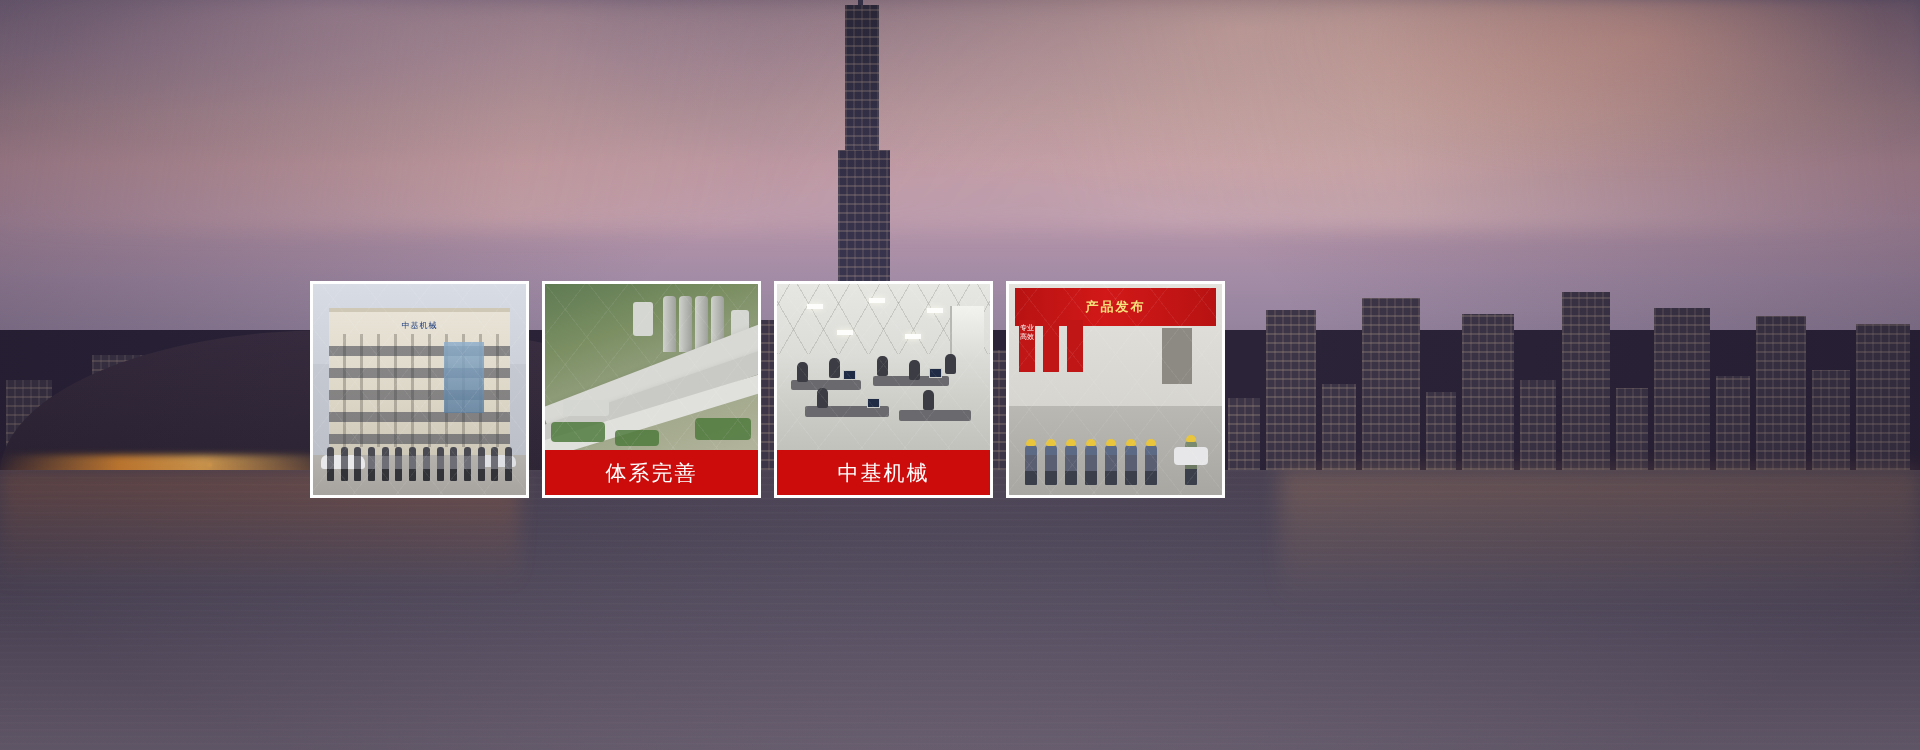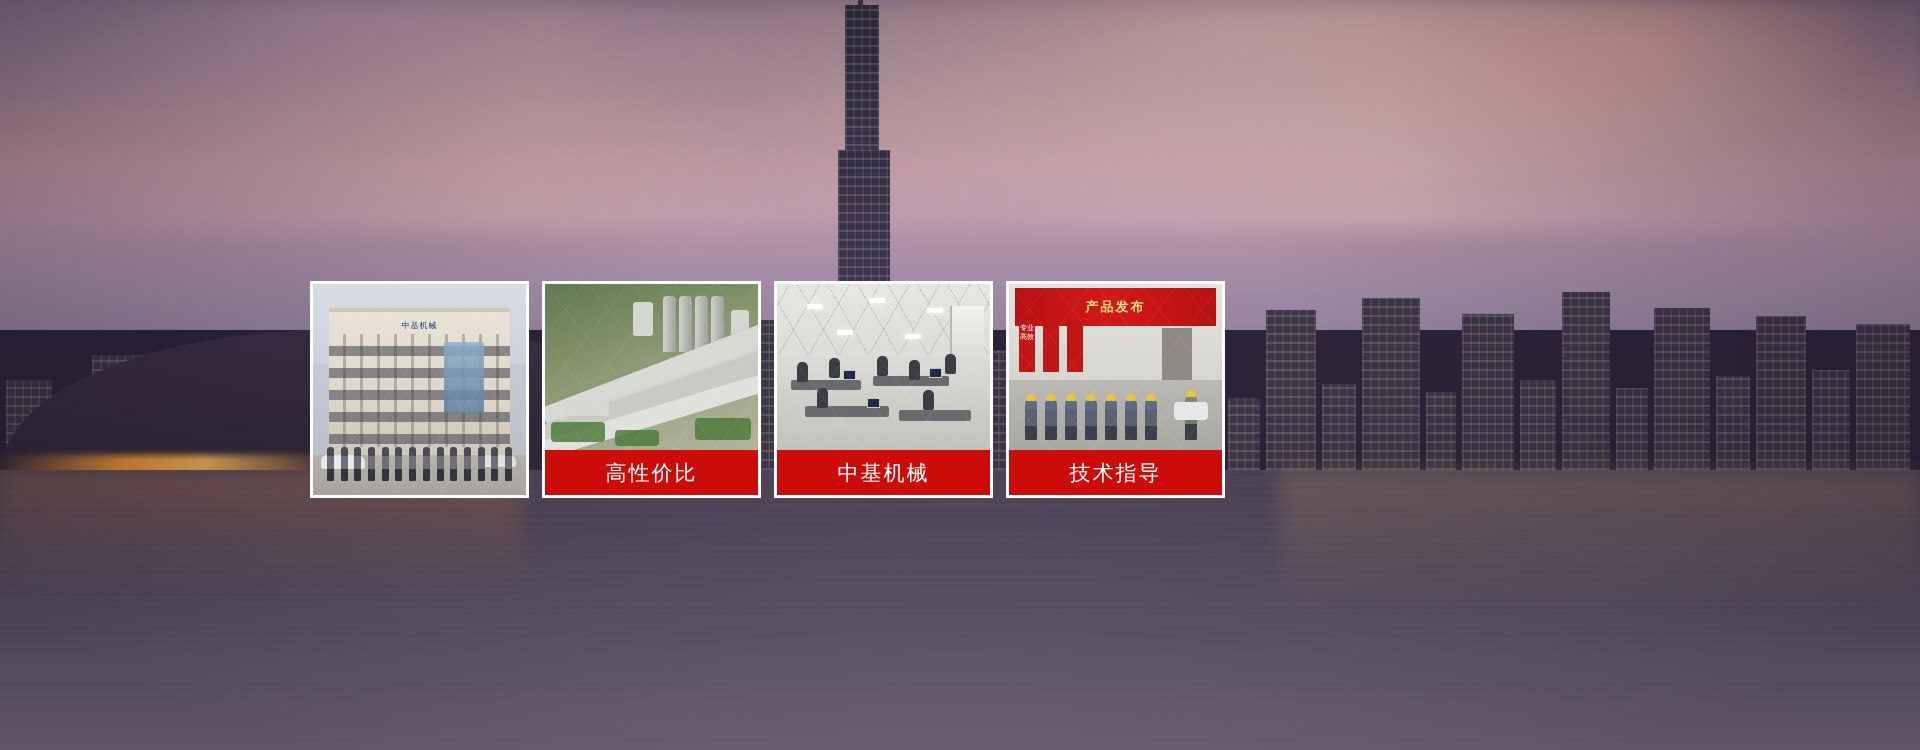--- a/index.html
+++ b/index.html
@@ -430,21 +430,21 @@
             <div class="roof1"></div>
             <div class="roof2"></div>
             <div class="roof3"></div>
             <div class="green" style="left:6px;  bottom:8px;  width:54px; height:20px;"></div>
             <div class="green" style="left:70px; bottom:4px;  width:44px; height:16px;"></div>
             <div class="green" style="left:150px;bottom:10px; width:56px; height:22px;"></div>
             <div class="tank" style="left:18px; bottom:34px; width:46px; height:16px;"></div>
           </div>
           <div class="wm"></div>
         </div>
-        <div class="card-label">高性价比</div>
+        <div class="card-label">体系完善</div>
       </div>
 
       <div class="card">
         <div class="card-photo">
           <div class="p3">
             <div class="ceil"></div>
             <div class="lamp" style="left:30px;  top:20px;"></div>
             <div class="lamp" style="left:92px;  top:14px;"></div>
             <div class="lamp" style="left:150px; top:24px;"></div>
             <div class="lamp" style="left:60px;  top:46px;"></div>
@@ -489,18 +489,17 @@
             <div class="worker" style="left:56px;"></div>
             <div class="worker" style="left:76px;"></div>
             <div class="worker" style="left:96px;"></div>
             <div class="worker" style="left:116px;"></div>
             <div class="worker" style="left:136px;"></div>
             <div class="worker" style="left:176px; height:44px; background:linear-gradient(180deg,#7a8a6e 0 11px,#6f7a64 11px 28px,#3b3f4c 28px 100%);"></div>
             <div class="van"></div>
           </div>
           <div class="wm"></div>
         </div>
-        <div class="card-label">技术指导</div>
       </div>
 
     </div>
   </div>
 </div>
 
 </body></html>

